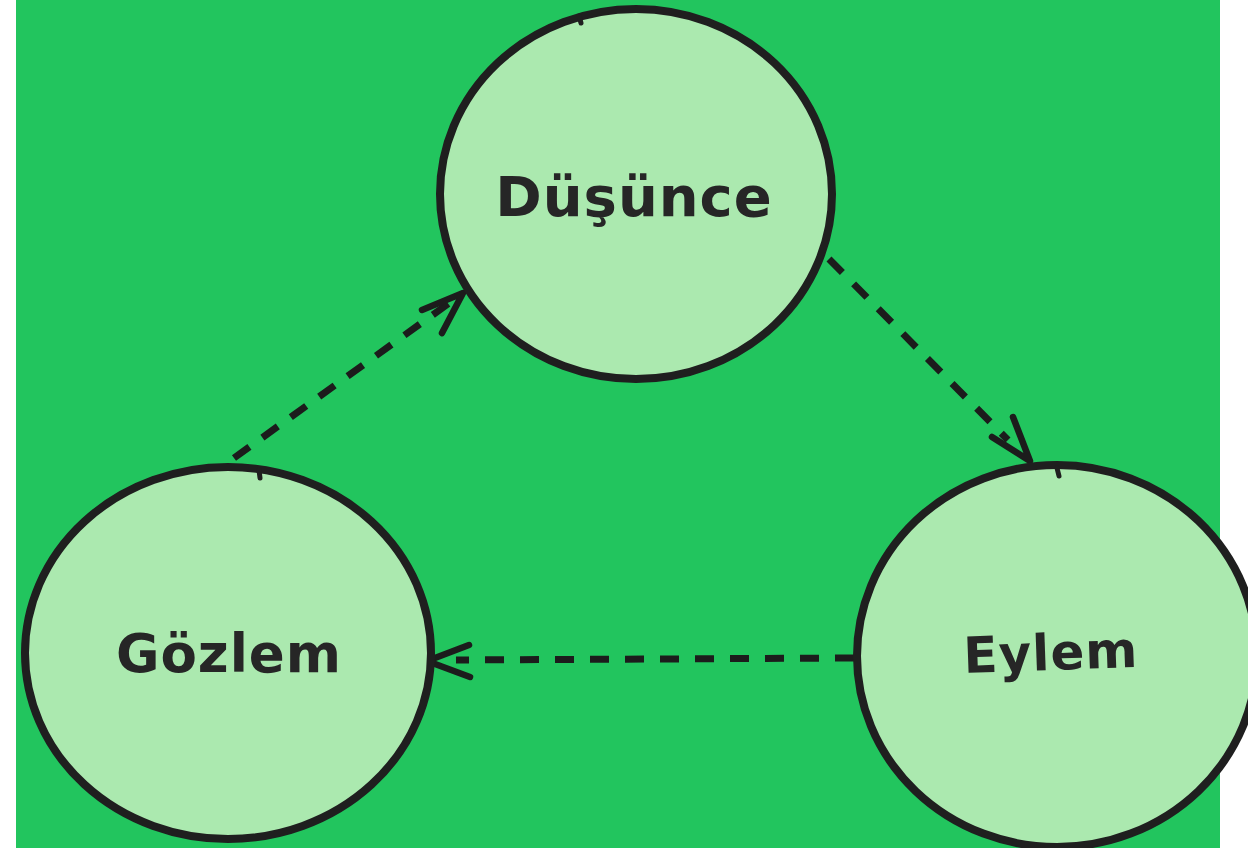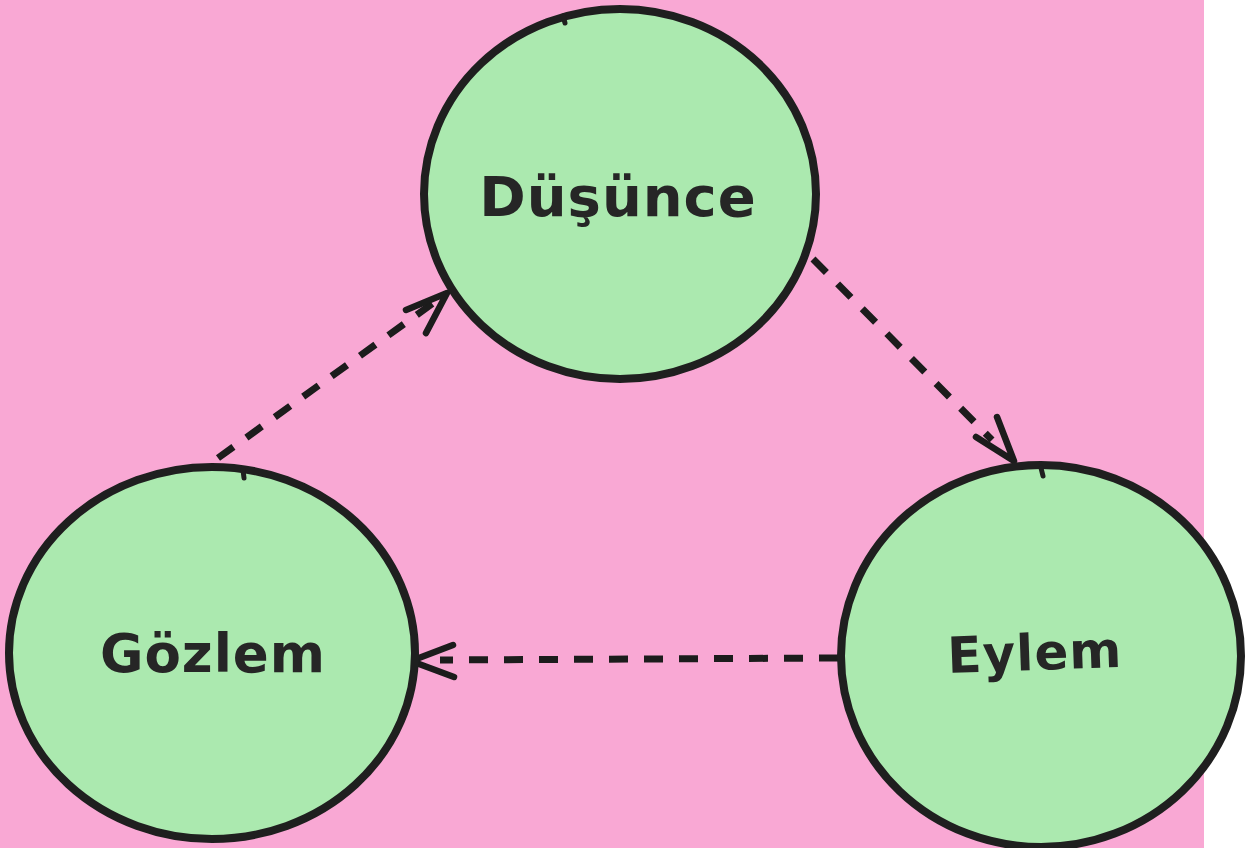--- a/index.html
+++ b/index.html
@@ -8,21 +8,22 @@
     background: #ffffff;
     width: 1248px;
     height: 848px;
     overflow: hidden;
     font-family: "DejaVu Sans", sans-serif;
   }
   .stage {
     position: relative;
     width: 1204px;
     height: 848px;
-    background: #f9a8d4;
+    background: #22c55e;
+    margin-left: 16px;
   }
   svg { display: block; }
   .node-ellipse {
     stroke-width: 8px;
   }
   .edge-dash {
     fill: none;
     stroke-width: 7px;
     stroke-dasharray: 19 16;
     stroke-linecap: butt;

